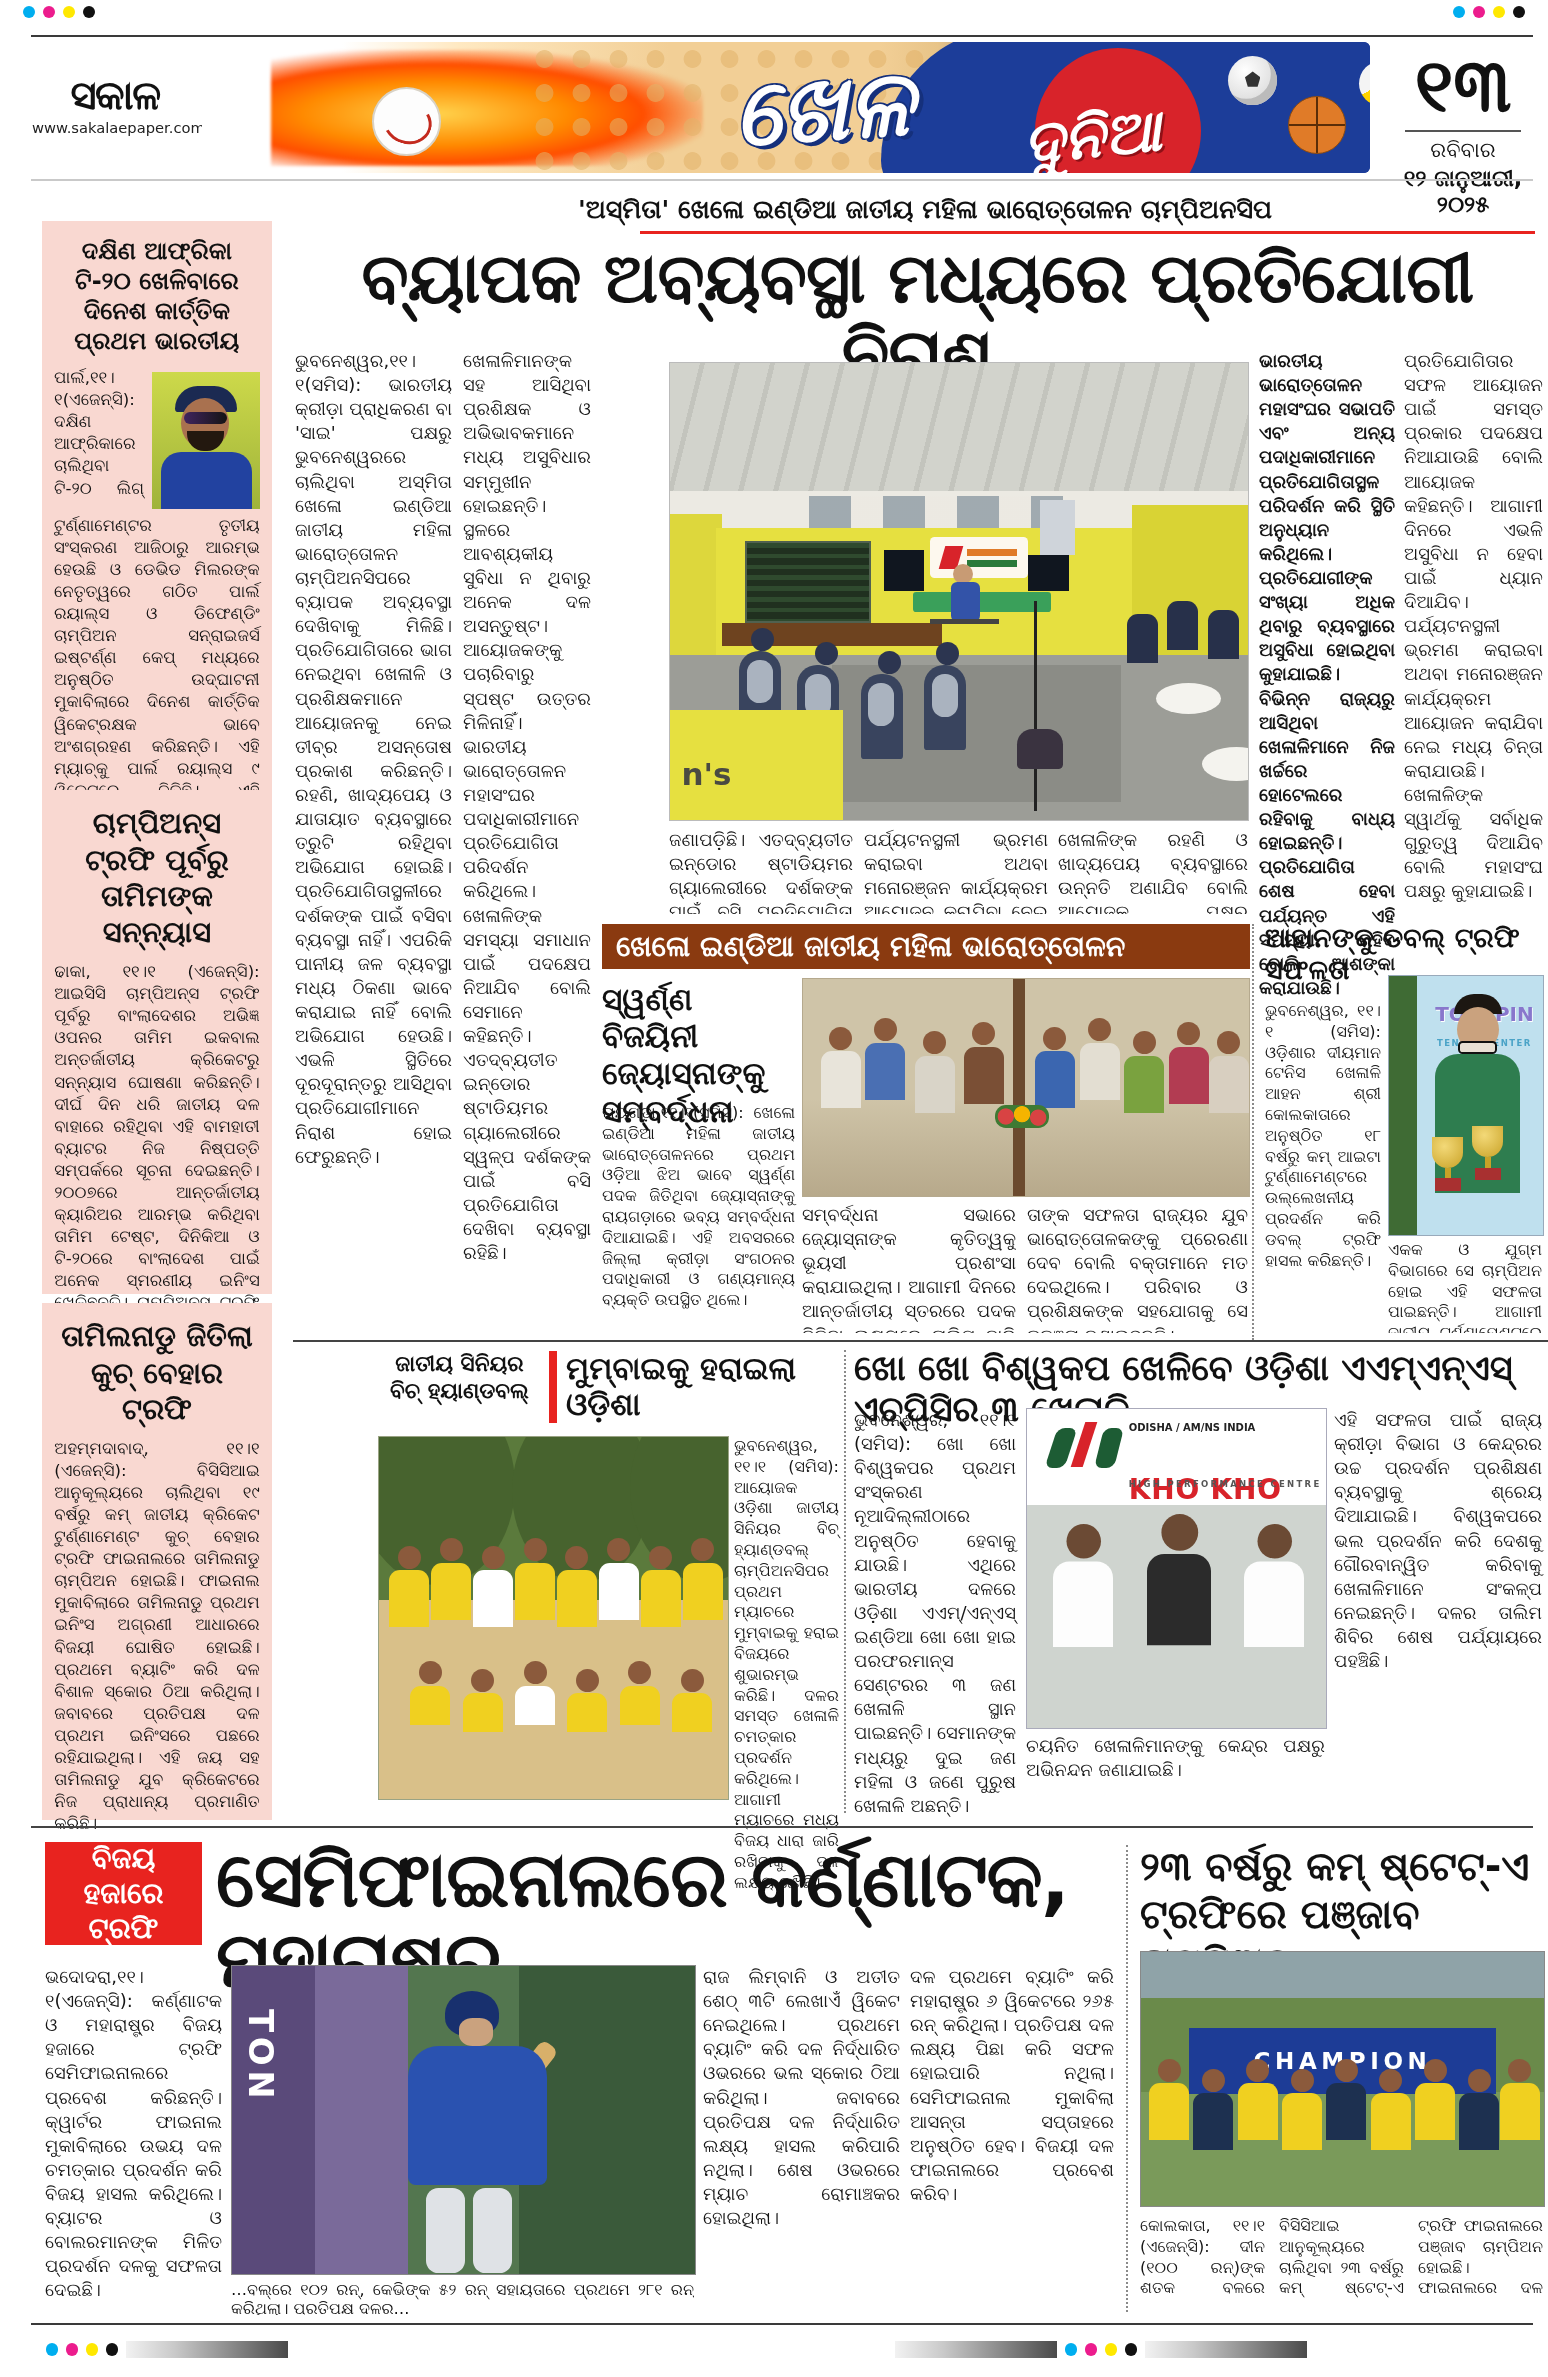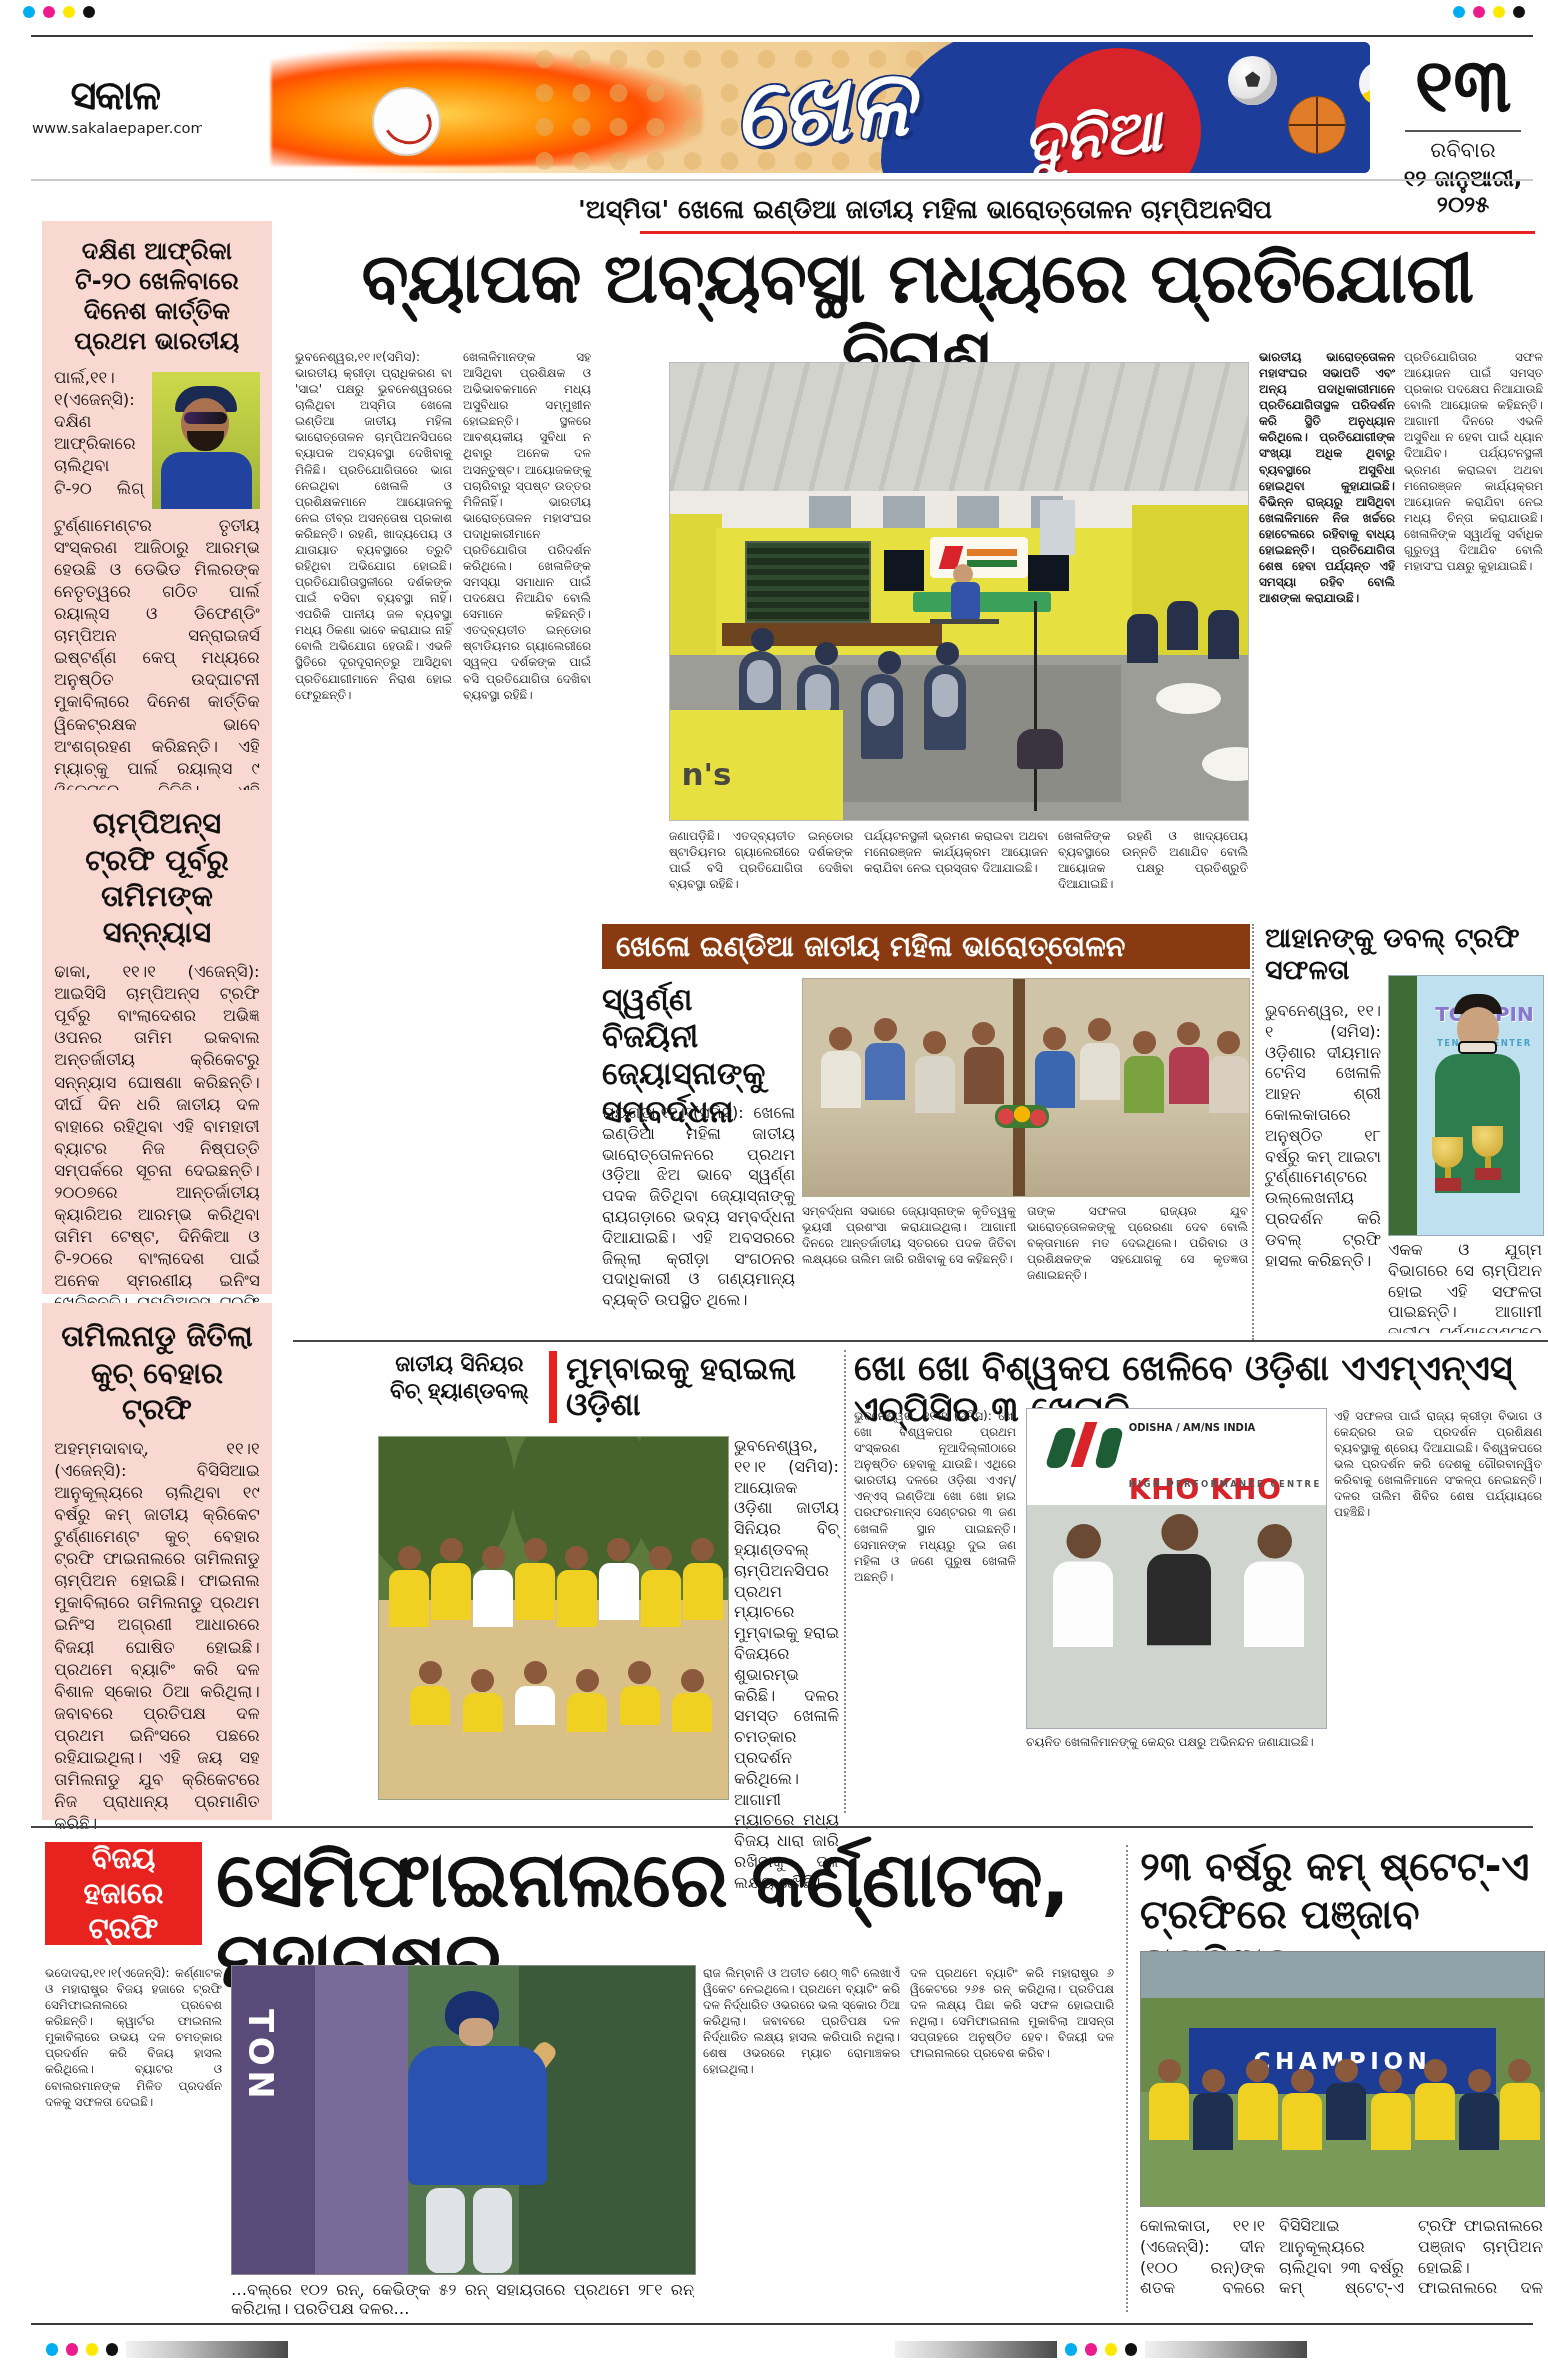--- a/index.html
+++ b/index.html
@@ -1,20 +1,20 @@
 <!DOCTYPE html>
 <html style="font-size:12.3px"><head>
 <meta charset="utf-8">
 <style>
   html,body{margin:0;padding:0;background:#e9e9e9;}
   .page{position:relative;width:1548px;height:2377px;background:#ffffff;margin:0 auto;
         font-family:"DejaVu Sans","Liberation Sans",sans-serif;color:#111;overflow:hidden;}
   .abs{position:absolute;}
   .jt{text-align:justify;}
-  .body-txt{font-size:12px;line-height:1.34;color:#151515;}
+  .body-txt{font-size:18px;line-height:1.34;color:#151515;}
   .small-txt{font-size:16px;line-height:1.3;color:#151515;}
 
   
   .reg{display:flex;gap:7.7px;align-items:center;}
   .reg .sq{width:12.3px;height:12.3px;border-radius:50%;}
   .c{background:#00aeef}.m{background:#ec1c8d}.y{background:#ffe800}.k{background:#111}
   .graybar{height:17px;width:162px;background:linear-gradient(90deg,#f2f2f2,#c9c9c9 30%,#8a8a8a 65%,#4a4a4a);}
 
   
   .rule-top{left:31px;top:35px;width:1502px;height:2.3px;background:#3a3a3a;}

